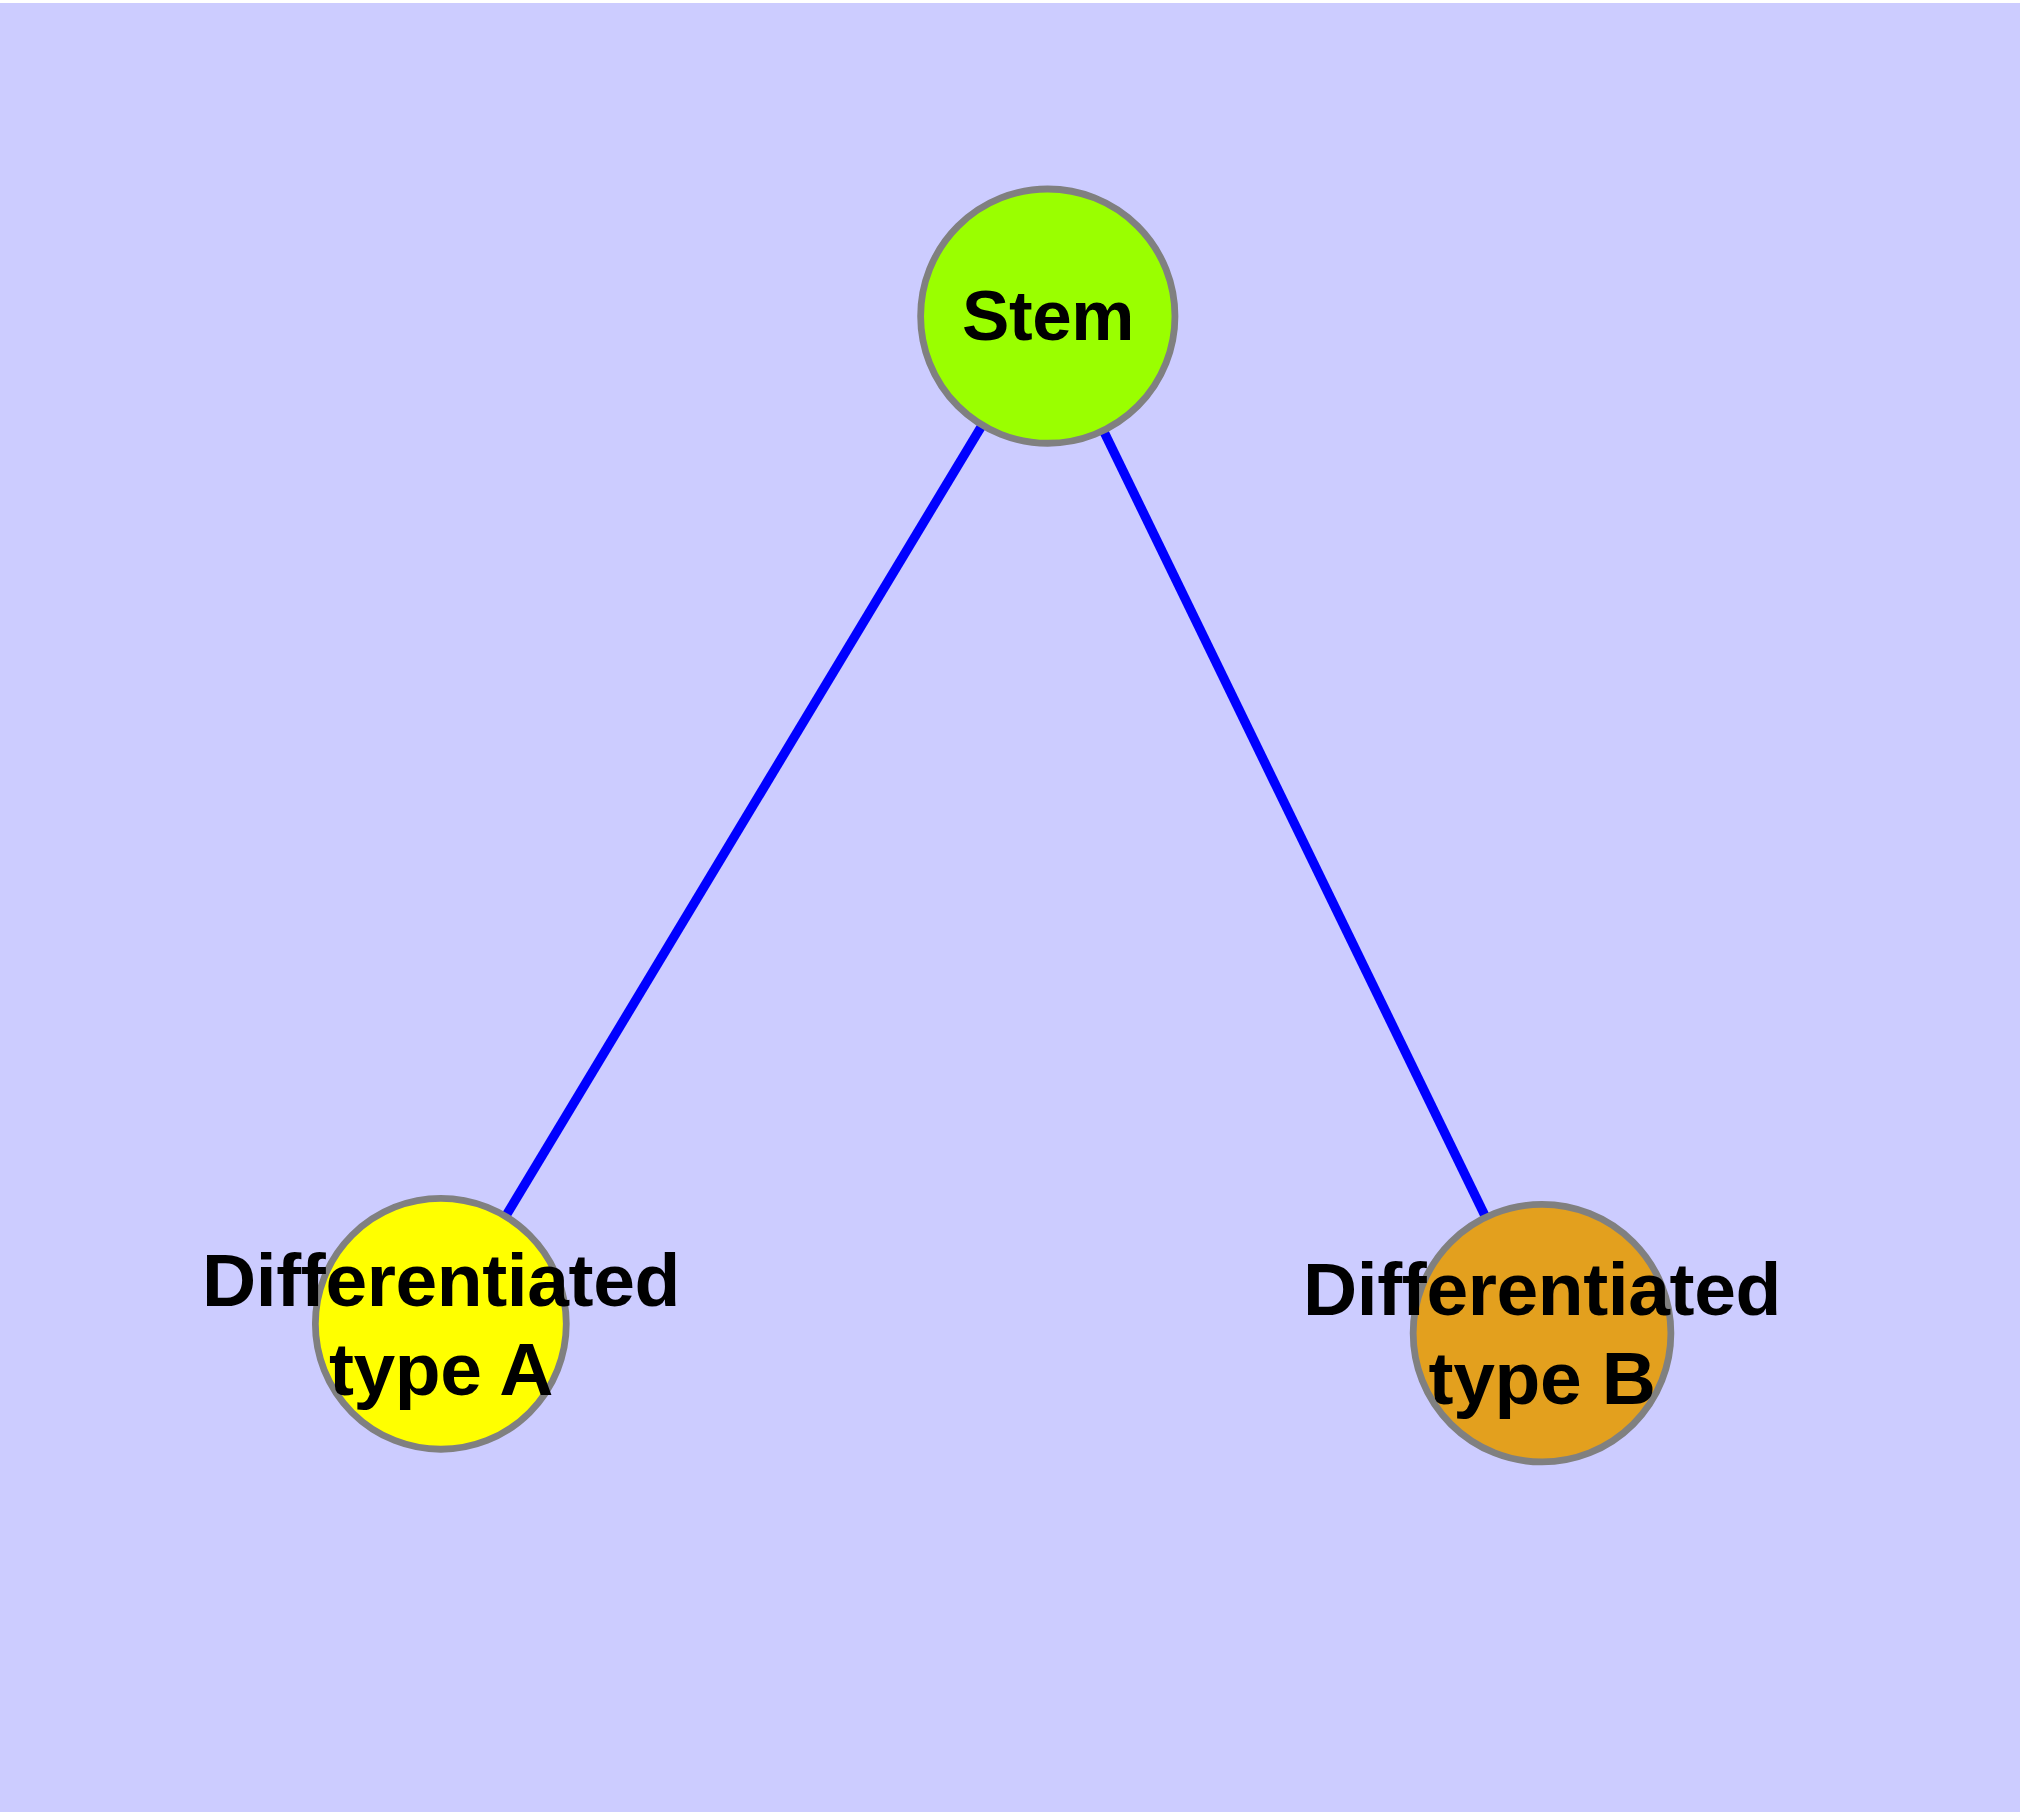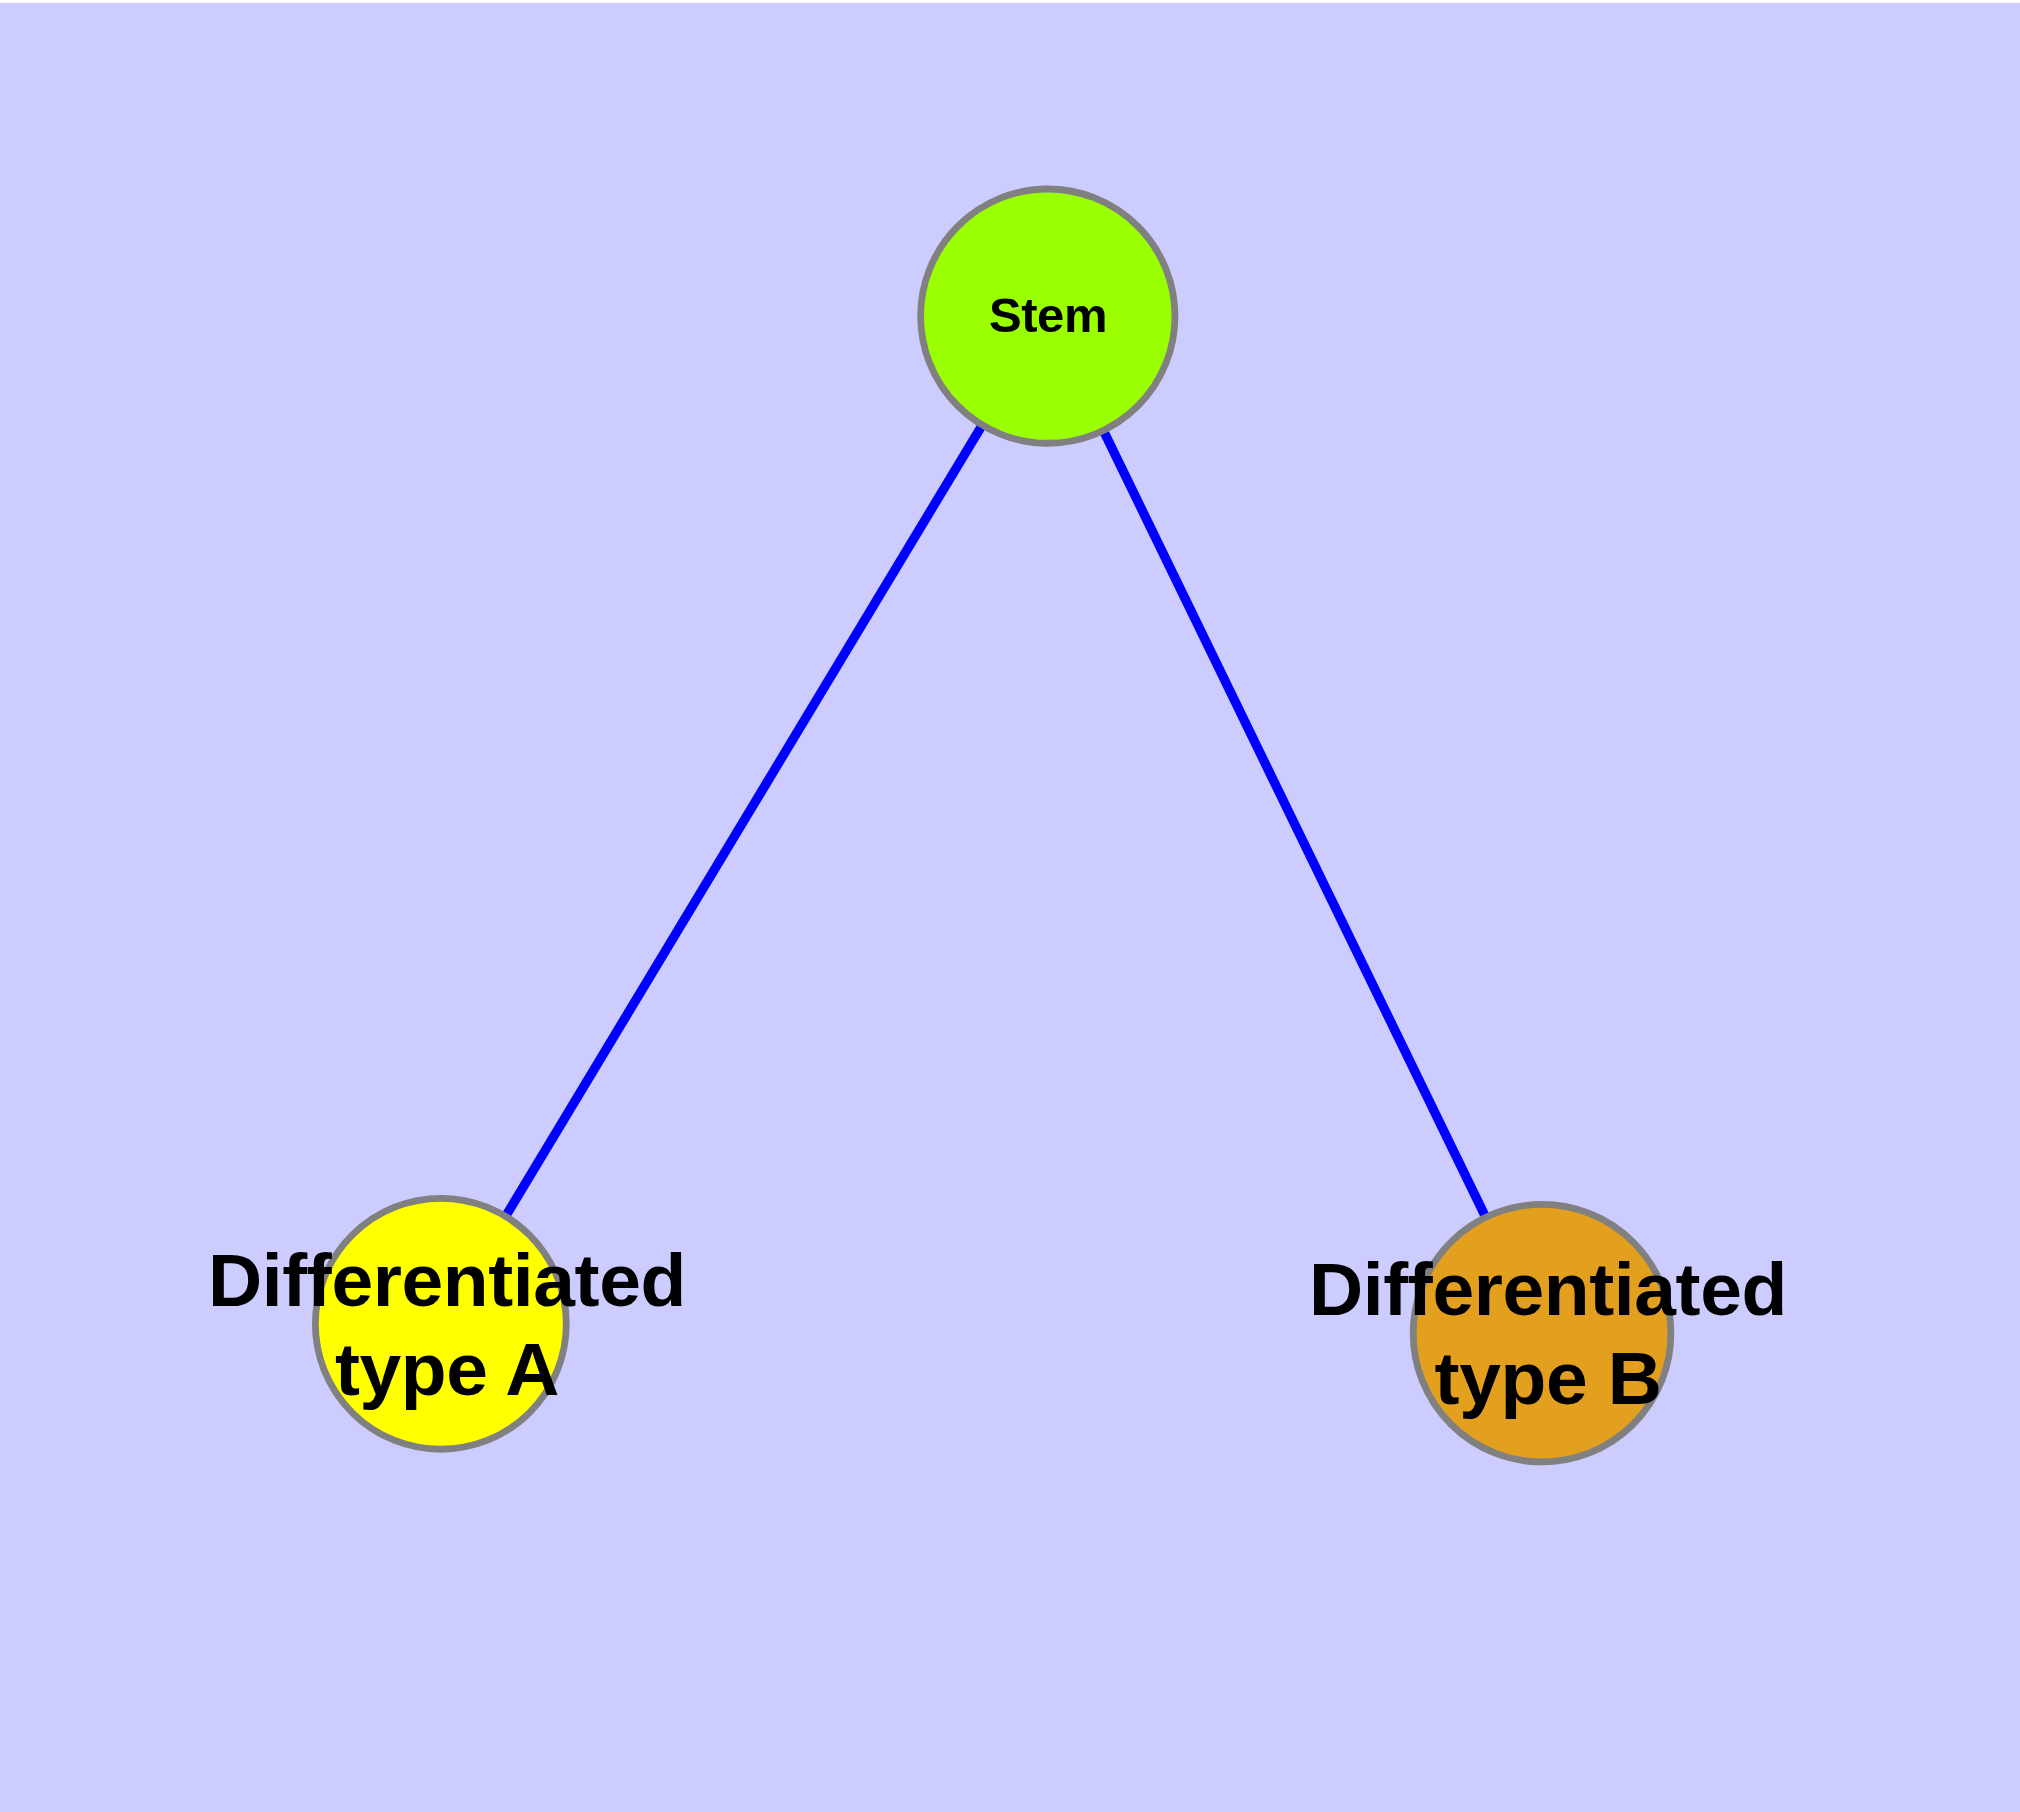--- a/index.html
+++ b/index.html
@@ -37,25 +37,24 @@
     text-align: center;
     font-weight: bold;
     color: #000000;
     line-height: 1.18;
     white-space: pre;
     letter-spacing: -0.4px;
     pointer-events: none;
     transform: translate(-50%, -50%);
   }
   .node-label.root {
-    font-size: 49px;
+    font-size: 71px;
   }
   .node-label.leaf {
     font-size: 75px;
-    margin-left: 6px;
   }
 </style>
 </head>
 <body>
 
 <div id="canvas">
 
   <div id="plot-area"></div>
 
   <svg id="graph-svg" viewBox="0 0 2384 2138" preserveAspectRatio="none">

